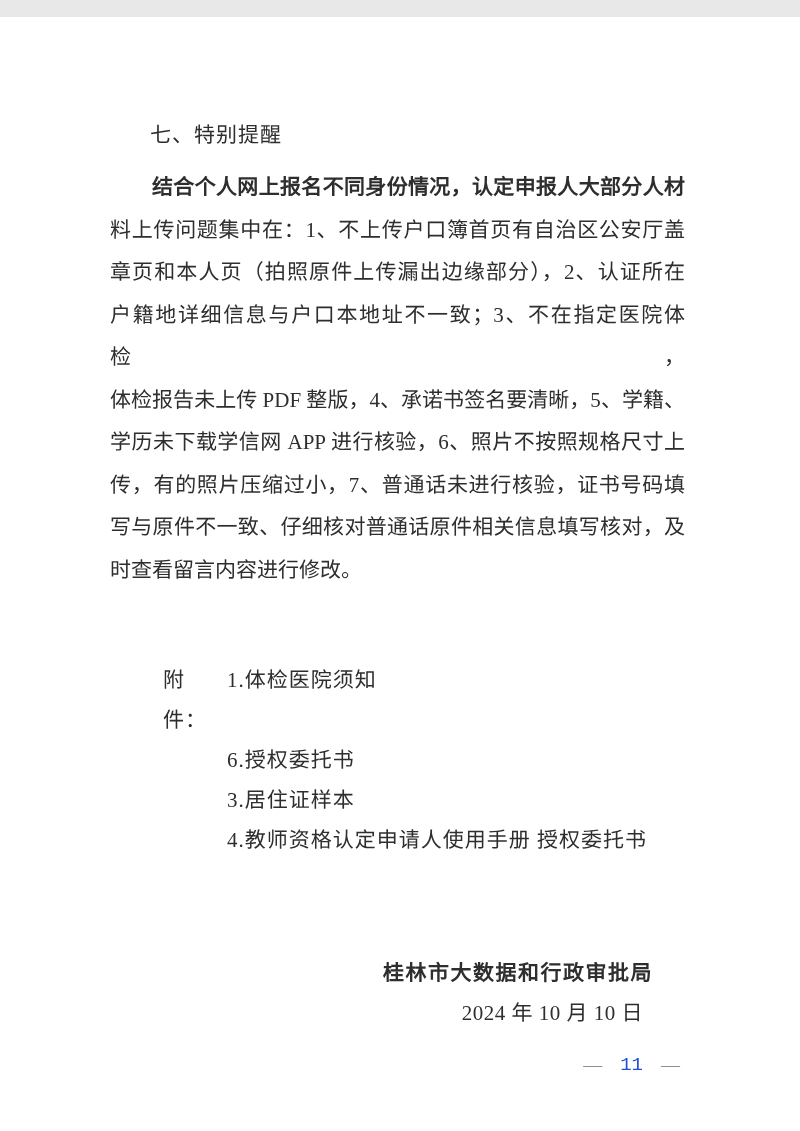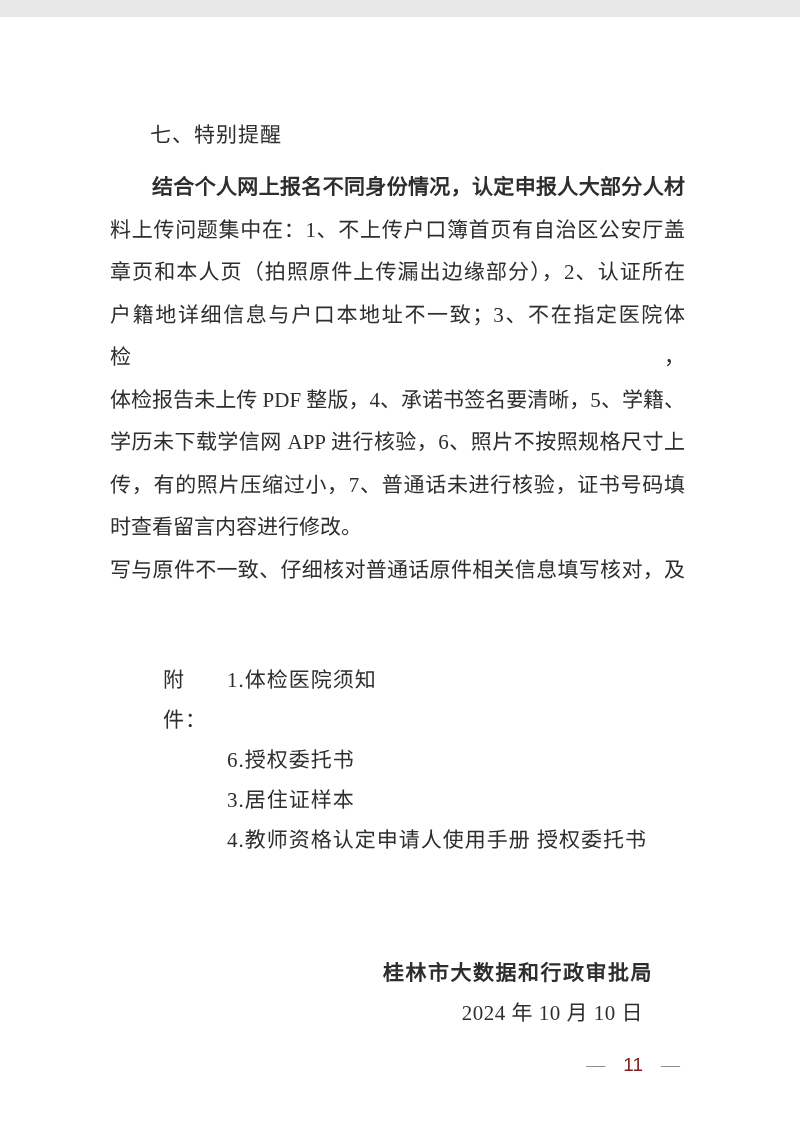--- a/index.html
+++ b/index.html
@@ -90,43 +90,43 @@
     display: flex;
     align-items: center;
     font-size: 19px;
     line-height: 24px;
   }
   .page-number .dash {
     color: #8a8a8a;
     font-size: 19px;
   }
   .page-number .num {
-    color: #7f1d1d;
+    color: #1d4ed8;
     margin: 0 18px;
-    font-family: Liberation Sans, sans-serif;
+    font-family: Liberation Mono, monospace;
   }
 </style>
 </head>
 <body>
 
 <div class="page">
   <div class="content">
 
     <div class="doc-heading">七、特别提醒</div>
 
     <div class="paragraph">
       <div class="body-line justify first">结合个人网上报名不同身份情况，认定申报人大部分人材</div>
       <div class="body-line justify">料上传问题集中在：1、不上传户口簿首页有自治区公安厅盖</div>
       <div class="body-line justify">章页和本人页（拍照原件上传漏出边缘部分），2、认证所在</div>
       <div class="body-line justify">户籍地详细信息与户口本地址不一致；3、不在指定医院体检，</div>
       <div class="body-line justify">体检报告未上传 PDF 整版，4、承诺书签名要清晰，5、学籍、</div>
       <div class="body-line justify">学历未下载学信网 APP 进行核验，6、照片不按照规格尺寸上</div>
       <div class="body-line justify">传，有的照片压缩过小，7、普通话未进行核验，证书号码填</div>
+      <div class="body-line justify">写与原件不一致、仔细核对普通话原件相关信息填写核对，及</div>
       <div class="body-line">时查看留言内容进行修改。</div>
-      <div class="body-line justify">写与原件不一致、仔细核对普通话原件相关信息填写核对，及</div>
     </div>
 
     <div class="attachments">
       <div class="att-row">
         <span class="att-label">附件：</span>
         <span class="att-item">1.体检医院须知</span>
       </div>
       <div class="att-row">
         <span class="att-spacer"></span>
         <span class="att-item">6.授权委托书</span>

